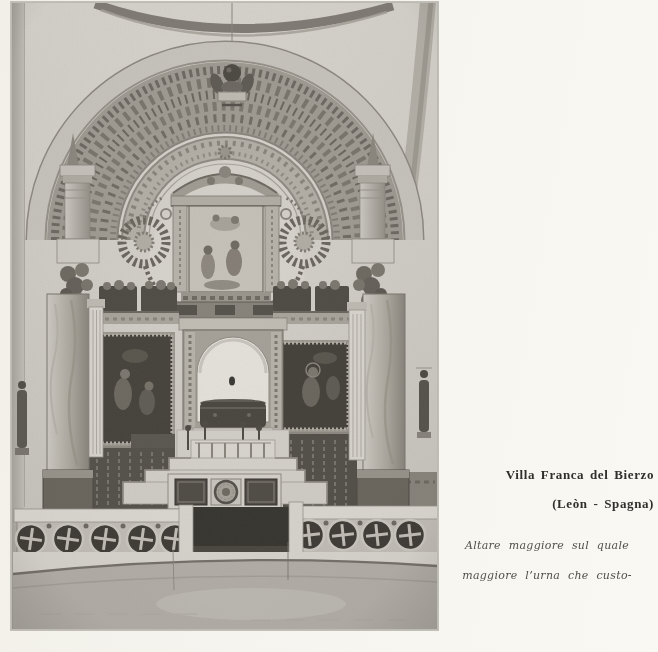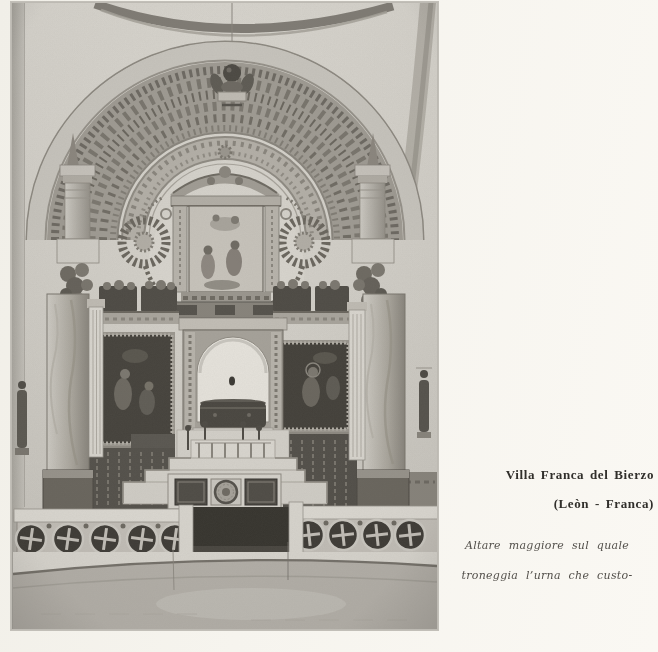--- a/index.html
+++ b/index.html
@@ -446,20 +446,20 @@
       <g>
         <rect x="0" y="0" width="427" height="628" fill="url(#vig)"></rect>
         <rect x="0" y="0" width="427" height="628" filter="url(#grain)" opacity="0.16"></rect>
         <rect x="0.5" y="0.5" width="426" height="627" fill="none" stroke="#bdbab3" stroke-width="1"></rect>
       </g>
     </svg>
   </figure>
 
   <div class="caption">
     <div class="cap-title">Villa Franca del Bierzo</div>
-    <div class="cap-title">(Leòn - Franca)</div>
+    <div class="cap-title">(Leòn - Spagna)</div>
     <div class="cap-body">
       <div class="cap-line">Altare maggiore sul quale</div>
-      <div class="cap-line">troneggia l’urna che custo-</div>
+      <div class="cap-line">maggiore l’urna che custo-</div>
     </div>
   </div>
 
 </div>
 
 </body></html>

